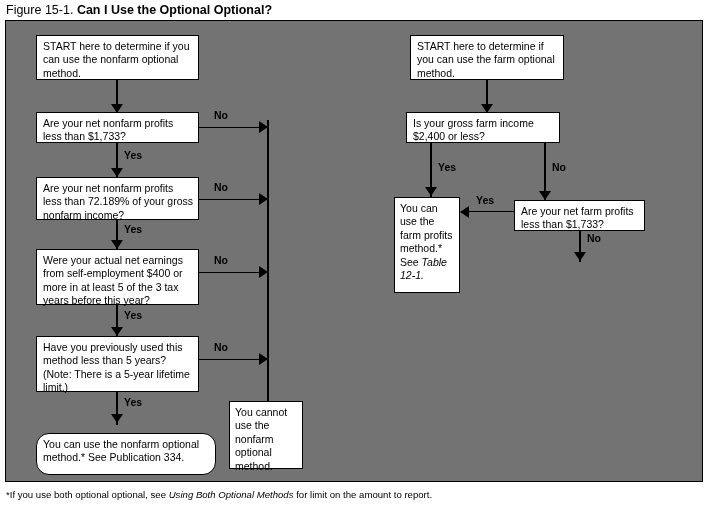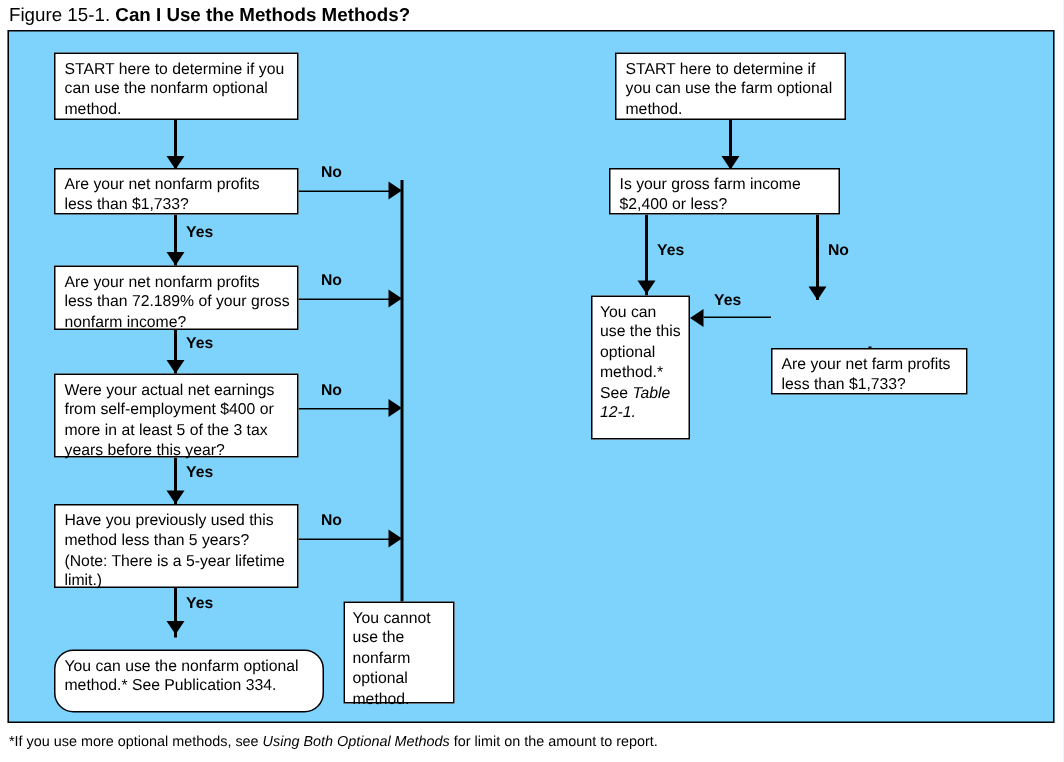--- a/index.html
+++ b/index.html
@@ -32,21 +32,21 @@
 
   
   #chart-frame {
     position: absolute;
     left: 5px;
     top: 20px;
     width: 698px;
     height: 462px;
     border: 1.5px solid #000;
     box-sizing: border-box;
-    background: #7dd3fc;
+    background: #737373;
   }
 
   
   .fc-box {
     position: absolute;
     box-sizing: border-box;
     border: 1.3px solid #000;
     background: #ffffff;
     font-size: 10.5px;
     line-height: 13.4px;
@@ -109,21 +109,21 @@
 
   .ital { font-style: italic; }
 </style>
 </head>
 <body>
 
 <div id="page">
 
   <div id="figure-title">
     <span class="fig-num">Figure 15-1.</span>
-    <span class="fig-name">Can I Use the Methods Methods?</span>
+    <span class="fig-name">Can I Use the Optional Optional?</span>
   </div>
 
   <div id="chart-frame">
 
     <div class="fc-box" style="left:30px; top:14px; width:163px; height:45px;">
       <span>START here to determine if you can use the nonfarm optional method.</span>
     </div>
 
     <div class="vline" style="left:110.2px; top:59px; height:38px;"></div>
     <div class="arrow-down" style="left:105px; top:83px;"></div>
@@ -199,35 +199,35 @@
 
     <div class="vline" style="left:424.2px; top:122px; height:54px;"></div>
     <div class="arrow-down" style="left:419px; top:166px;"></div>
     <div class="branch-label" style="left:432px; top:140px;">Yes</div>
 
     <div class="vline" style="left:538.2px; top:122px; height:57px;"></div>
     <div class="arrow-down" style="left:533px; top:170px;"></div>
     <div class="branch-label" style="left:546px; top:140px;">No</div>
 
     <div class="fc-box narrow" style="left:388px; top:176px; width:66px; height:96px;">
-      <span>You can use the this optional method.* See </span><span class="ital">Table 12-1.</span>
-    </div>
-
-    <div class="fc-box" style="left:508px; top:179px; width:131px; height:31px;margin-top:32px;">
+      <span>You can use the farm profits method.* See </span><span class="ital">Table 12-1.</span>
+    </div>
+
+    <div class="fc-box" style="left:508px; top:179px; width:131px; height:31px;">
       <span>Are your net farm profits less than $1,733?</span>
     </div>
 
     <div class="hline" style="left:463px; top:189.8px; width:45px;"></div>
     <div class="arrow-left" style="left:454px; top:184.6px;"></div>
     <div class="branch-label" style="left:470px; top:173px;">Yes</div>
 
     <div class="vline" style="left:573.2px; top:210px; height:31px;"></div>
     <div class="arrow-down" style="left:568px; top:231px;"></div>
     <div class="branch-label" style="left:581px; top:211px;">No</div>
 
 
   </div>
 
   <div id="footnote">
-    <span>*If you use more optional methods, see </span><span class="ital">Using Both Optional Methods</span><span> for limit on the amount to report.</span>
+    <span>*If you use both optional optional, see </span><span class="ital">Using Both Optional Methods</span><span> for limit on the amount to report.</span>
   </div>
 
 </div>
 
 </body></html>

